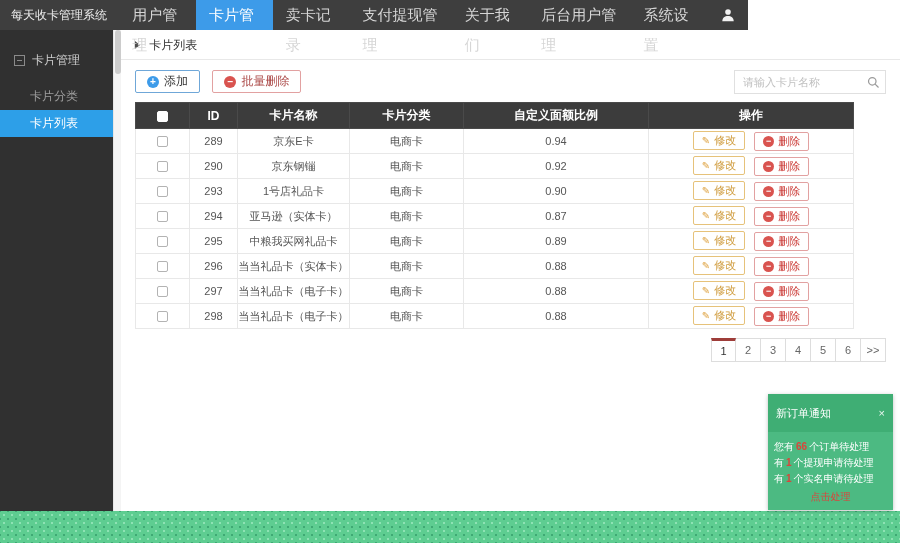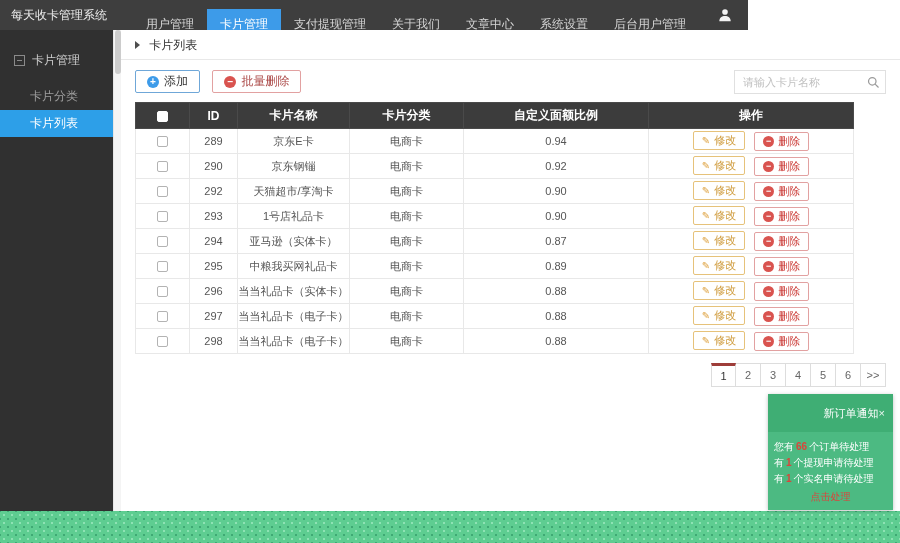--- a/index.html
+++ b/index.html
@@ -5,21 +5,21 @@
   * { margin:0; padding:0; box-sizing:border-box; }
   html,body { width:900px; height:543px; overflow:hidden; background:#fff;
     font-family:"Liberation Sans","DejaVu Sans",sans-serif; }
   .app { position:relative; width:900px; height:543px; background:#fff; }
 
   
   .navbar { position:absolute; top:0; left:0; width:748px; height:30px;
     background:#3e3e3e; display:flex; align-items:stretch; z-index:5; }
   .brand { color:#ededed; font-size:12px; line-height:30px; padding-left:11px; width:133px; }
   .nav-menu { display:flex; }
-  .nav-item { color:#d6d6d6; font-size:12px; line-height:30px; padding:0 13px; cursor:pointer;margin-top:9px; }
+  .nav-item { color:#d6d6d6; font-size:15px; line-height:30px; padding:0 13px; cursor:pointer; }
   .nav-item.active { background:#3d9be9; color:#fff; }
   .nav-user { margin-left:auto; width:46px; display:flex; align-items:center; justify-content:center; cursor:pointer; }
 
   
   .sidebar { position:absolute; top:30px; left:0; width:113px; height:481px; background:#303030; }
   .side-section { color:#cfcfcf; font-size:12px; padding:22px 0 14px 14px; cursor:pointer; display:flex; align-items:center; }
   .collapse-icon { display:inline-block; width:11px; height:11px; border:1px solid #8a8a8a; margin-right:7px; position:relative; }
   .collapse-icon::after { content:""; position:absolute; left:2px; right:2px; top:4px; height:1px; background:#8a8a8a; }
   .side-item { color:#9f9f9f; font-size:12px; height:27px; line-height:27px; padding-left:30px; cursor:pointer; }
   .side-item.active { background:#2d9fe8; color:#fff; }
@@ -69,21 +69,21 @@
   .pagination { display:flex; justify-content:flex-end; margin:9px 14px 0 0; }
   .page-btn { min-width:25px; height:24px; border:1px solid #ddd; border-left-width:0; background:#fff;
     color:#666; font-size:11px; display:flex; align-items:center; justify-content:center; cursor:pointer; }
   .page-btn:first-child { border-left-width:1px; }
   .page-btn.active { border-top:3px solid #9e3d39; color:#333; }
 
   
   .notify { position:absolute; right:7px; bottom:33px; width:125px; background:#4cba82;
     box-shadow:0 1px 4px rgba(0,0,0,.25); z-index:8; }
   .notify-head { background:#3fae74; color:#fff; font-size:11px; height:38px; line-height:21px;
-    padding:12px 8px; display:flex; justify-content:flex-end; align-items:center; }
+    padding:12px 8px; display:flex; justify-content:space-between; align-items:center; }
   .notify-head .close { cursor:pointer; font-size:11px; color:#eaf7f0; }
   .notify-body { padding:7px 6px 6px 6px; }
   .nline { color:#fff; font-size:10px; line-height:16px; text-align:left; white-space:nowrap; }
   .nline .red { color:#d9453c; font-style:normal; font-weight:bold; padding:0 2px; }
   .naction { color:#d9453c; font-size:10px; text-align:center; margin-top:3px; cursor:pointer; }
 
   
   .bottom-band { position:absolute; left:0; bottom:0; width:900px; height:32px; background-color:#5ecd91;
     background-image:
       radial-gradient(#8ee2b4 1px, transparent 1.2px),
@@ -94,25 +94,25 @@
 </head>
 <body>
 
 <div class="app">
 
   <header class="navbar">
     <div class="brand">每天收卡管理系统</div>
     <nav class="nav-menu">
       <div class="nav-item">用户管理</div>
       <div class="nav-item active">卡片管理</div>
+      <div class="nav-item">卖卡记录</div>
       <div class="nav-item">支付提现管理</div>
       <div class="nav-item">关于我们</div>
-      <div class="nav-item">文章中心</div>
+      <div class="nav-item">后台用户管理</div>
       <div class="nav-item">系统设置</div>
-      <div class="nav-item">后台用户管理</div>
     </nav>
     <div class="nav-user">
       <svg width="14" height="14" viewBox="0 0 16 16">
         <circle cx="8" cy="4.6" r="3.2" fill="#f2f2f2"></circle>
         <path d="M1.5 15 C1.5 10.8 4.4 9 8 9 C11.6 9 14.5 10.8 14.5 15 Z" fill="#f2f2f2"></path>
       </svg>
     </div>
   </header>
 
   <aside class="sidebar">
@@ -203,37 +203,20 @@
                 <span>修改</span>
               </button>
             <button class="btn-mini btn-rowdel">
                 <span class="ico-circle ico-red sm">−</span>
                 <span>删除</span>
               </button>
           </td>
         </tr>
         <tr>
           <td><span class="checkbox"></span></td>
-          <td>292</td>
-          <td>天猫超市/享淘卡</td>
-          <td>电商卡</td>
-          <td>0.90</td>
-          <td>
-            <button class="btn-mini btn-edit">
-                <span class="pencil">✎</span>
-                <span>修改</span>
-              </button>
-            <button class="btn-mini btn-rowdel">
-                <span class="ico-circle ico-red sm">−</span>
-                <span>删除</span>
-              </button>
-          </td>
-        </tr>
-        <tr>
-          <td><span class="checkbox"></span></td>
           <td>293</td>
           <td>1号店礼品卡</td>
           <td>电商卡</td>
           <td>0.90</td>
           <td>
             <button class="btn-mini btn-edit">
                 <span class="pencil">✎</span>
                 <span>修改</span>
               </button>
             <button class="btn-mini btn-rowdel">

